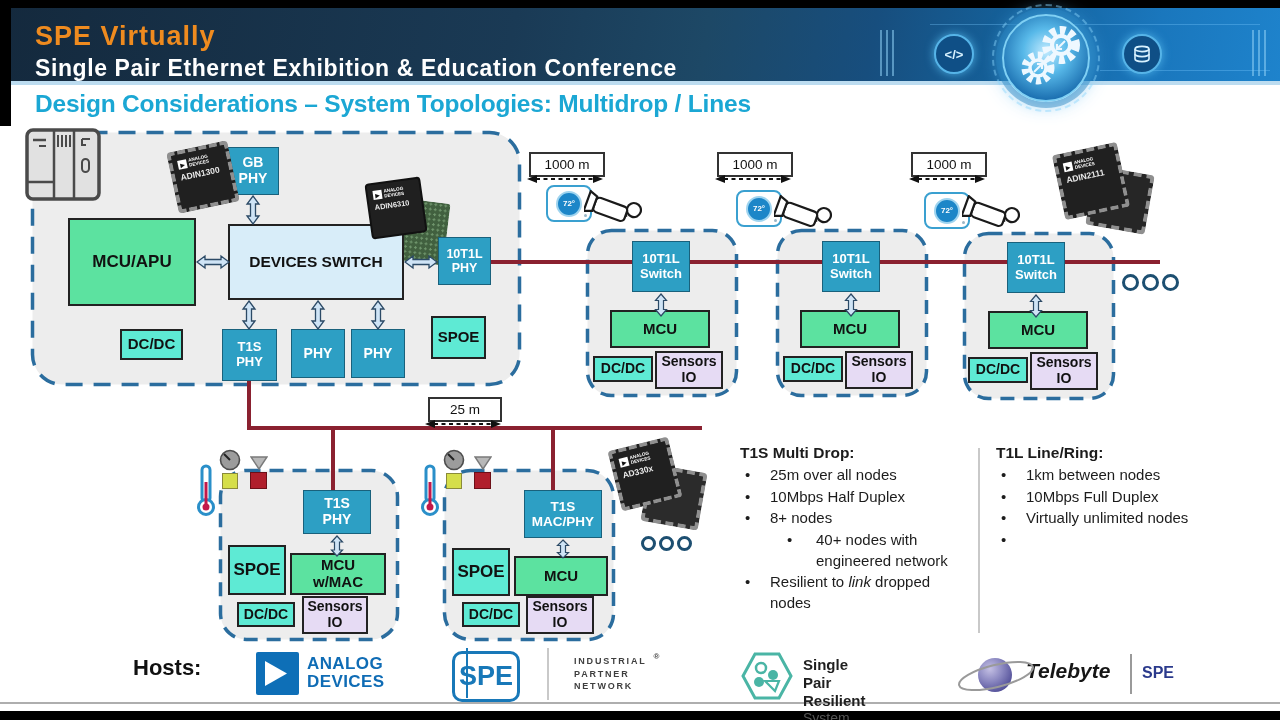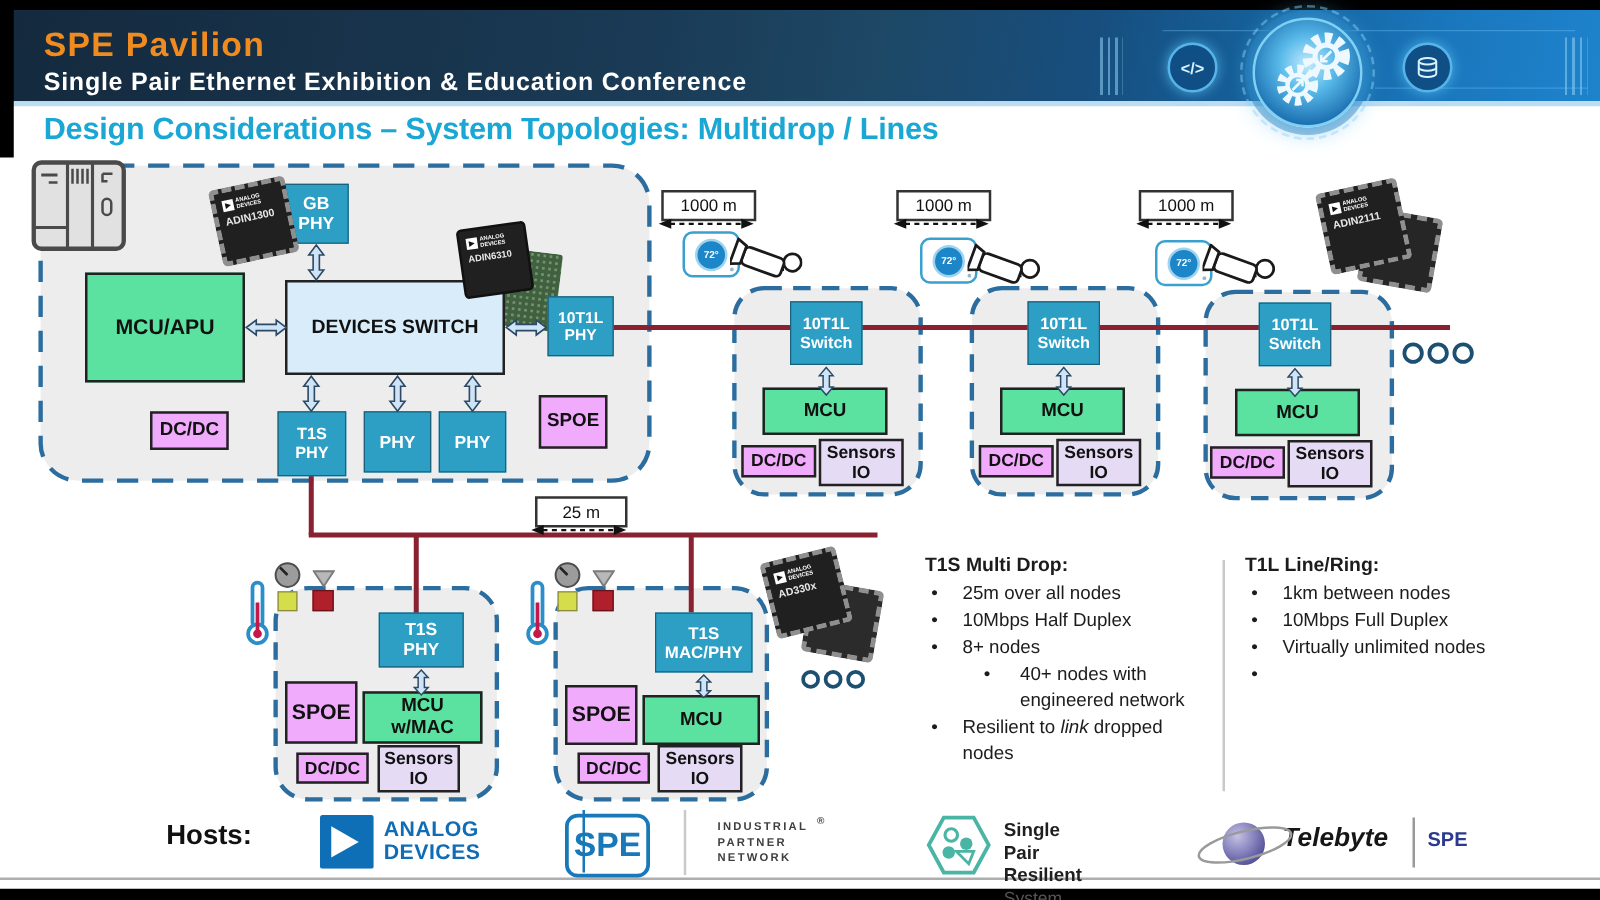--- a/index.html
+++ b/index.html
@@ -7,41 +7,41 @@
          font-family:"Liberation Sans",sans-serif;}
   .abs{position:absolute;}
   .preline{white-space:pre-line;}
   
   #topbar{left:0;top:0;width:1280px;height:8px;background:#000;}
   #header{left:0;top:8px;width:1280px;height:73px;
     background:linear-gradient(100deg,#14293d 0%,#1a3a55 40%,#1d4866 55%,#174e7e 68%,#156099 78%,#1a77bd 90%,#1e83cc 100%);}
   #header-underline{left:0;top:81px;width:1280px;height:4px;background:#bcdcf0;}
   #leftpillar{left:0;top:8px;width:11px;height:118px;background:#000;z-index:9;}
   #hdr-title{left:35px;top:13px;font-size:27px;font-weight:800;color:#ef8b1f;letter-spacing:1px;}
-  #hdr-sub{left:35px;top:47px;font-size:20px;font-weight:700;color:#fff;letter-spacing:.6px;}
+  #hdr-sub{left:35px;top:47px;font-size:23px;font-weight:700;color:#fff;letter-spacing:.6px;}
   .ticks{top:22px;width:18px;height:46px;opacity:.55;
     background:repeating-linear-gradient(90deg,#8fd0f5 0 2px,transparent 2px 6px);}
   .hcirc{width:36px;height:36px;border-radius:50%;background:#0f4f86;border:2px solid #56b4e8;
     box-shadow:0 0 10px rgba(90,190,240,.8);display:flex;align-items:center;justify-content:center;
     color:#d9f2ff;font-weight:bold;font-size:13px;z-index:2;}
   #bigcirc{left:1002px;top:6px;width:84px;height:84px;border-radius:50%;
     background:radial-gradient(circle at 50% 42%,#c2ebff 0%,#58b9e9 35%,#1c70b1 75%,#124e88 100%);
     border:2px solid #7fd0f4;box-shadow:0 0 0 6px rgba(40,130,190,.45),0 0 20px rgba(80,180,240,.9);z-index:2;}
   #bigcirc-ring{left:992px;top:-4px;width:104px;height:104px;border-radius:50%;
     border:2px dashed rgba(150,220,255,.45);z-index:1;}
   .hline{height:1px;background:rgba(120,200,255,.35);}
   
   #slide-title{left:35px;top:90px;font-size:24.5px;font-weight:700;color:#1ba7d4;letter-spacing:-.2px;}
   
   .box{position:absolute;display:flex;align-items:center;justify-content:center;text-align:center;
     font-weight:bold;box-sizing:border-box;z-index:3;line-height:1.12;}
   .teal{background:#2d9fc4;color:#fff;border:1.5px solid #19617c;}
   .green{background:#5ce2a0;border:2px solid #222;color:#111;}
   .lblue{background:#d8edf9;border:2px solid #222;color:#111;}
-  .yellow{background:#f0abfc;border:2px solid #222;color:#111;text-align:center;}
+  .yellow{background:#5eead4;border:2px solid #222;color:#111;text-align:center;}
   .purple{background:#e6dbf4;border:2px solid #222;color:#111;}
   .busline{background:#8a2130;z-index:2;}
   .mlabel{position:absolute;background:#fff;border:2px solid #333;display:flex;align-items:center;
     justify-content:center;font-size:13.5px;color:#111;z-index:4;}
   .oring{display:inline-block;width:11px;height:11px;border:3.5px solid #1d4f71;border-radius:50%;
     background:#fff;margin-right:3px;}
   .arrow{position:absolute;z-index:4;}
   
   .qfn{position:absolute;background:#202020;border:4px dashed #8f8f8f;border-radius:4px;
     color:#cfcfcf;z-index:4;display:flex;flex-direction:column;align-items:flex-start;
@@ -114,21 +114,21 @@
     </div>
     <div class="abs hcirc" style="left:1122px;top:26px;">
       <svg width="18" height="19">
         <g fill="none" stroke="#d9f2ff" stroke-width="1.6">
           <ellipse cx="9" cy="4" rx="7" ry="2.6"></ellipse>
           <path d="M2 4 v10 a7 2.6 0 0 0 14 0 v-10"></path>
           <path d="M2 9 a7 2.6 0 0 0 14 0"></path>
         </g>
       </svg>
     </div>
-    <div class="abs" id="hdr-title">SPE Pavilion</div>
+    <div class="abs" id="hdr-title">SPE Virtually</div>
     <div class="abs" id="hdr-sub">Single Pair Ethernet Exhibition &amp; Education Conference</div>
   </div>
   <div class="abs" id="header-underline"></div>
   <div class="abs" id="leftpillar"></div>
 
   <div class="abs" id="slide-title">Design Considerations – System Topologies: Multidrop / Lines</div>
 
   <svg class="abs" style="left:30px;top:130px;z-index:1;" width="492" height="257">
     <rect x="2.5" y="2.5" width="487" height="252" rx="30" fill="#ededed" stroke="#2b6d9e" stroke-width="3.5" stroke-dasharray="17 11"></rect>
   </svg>

